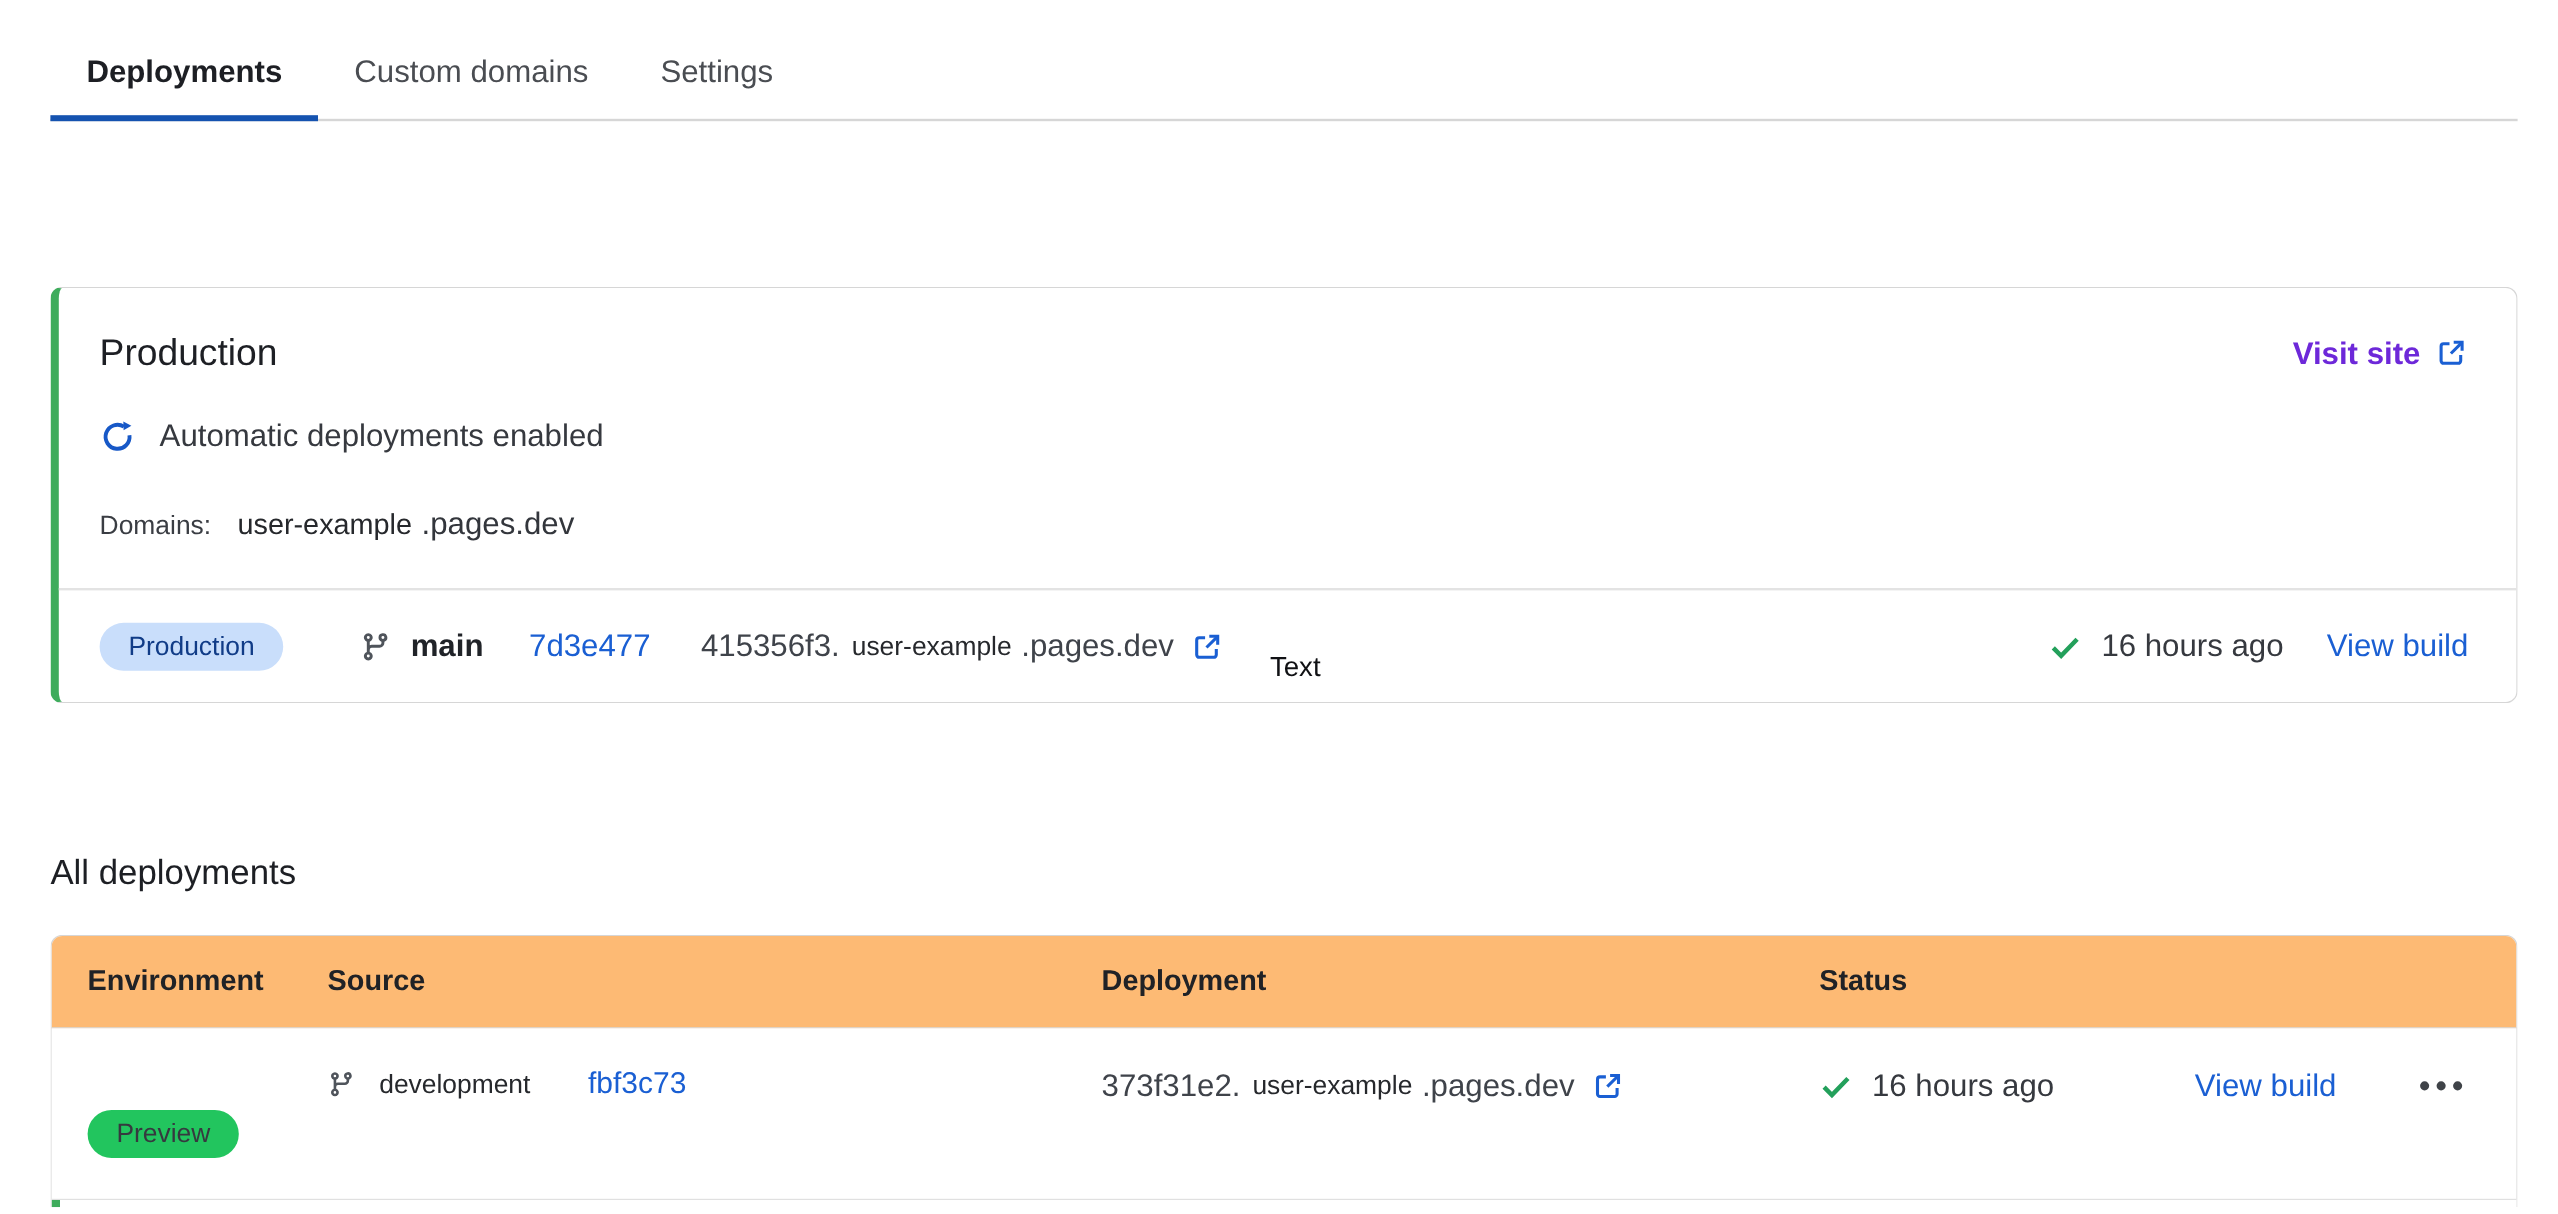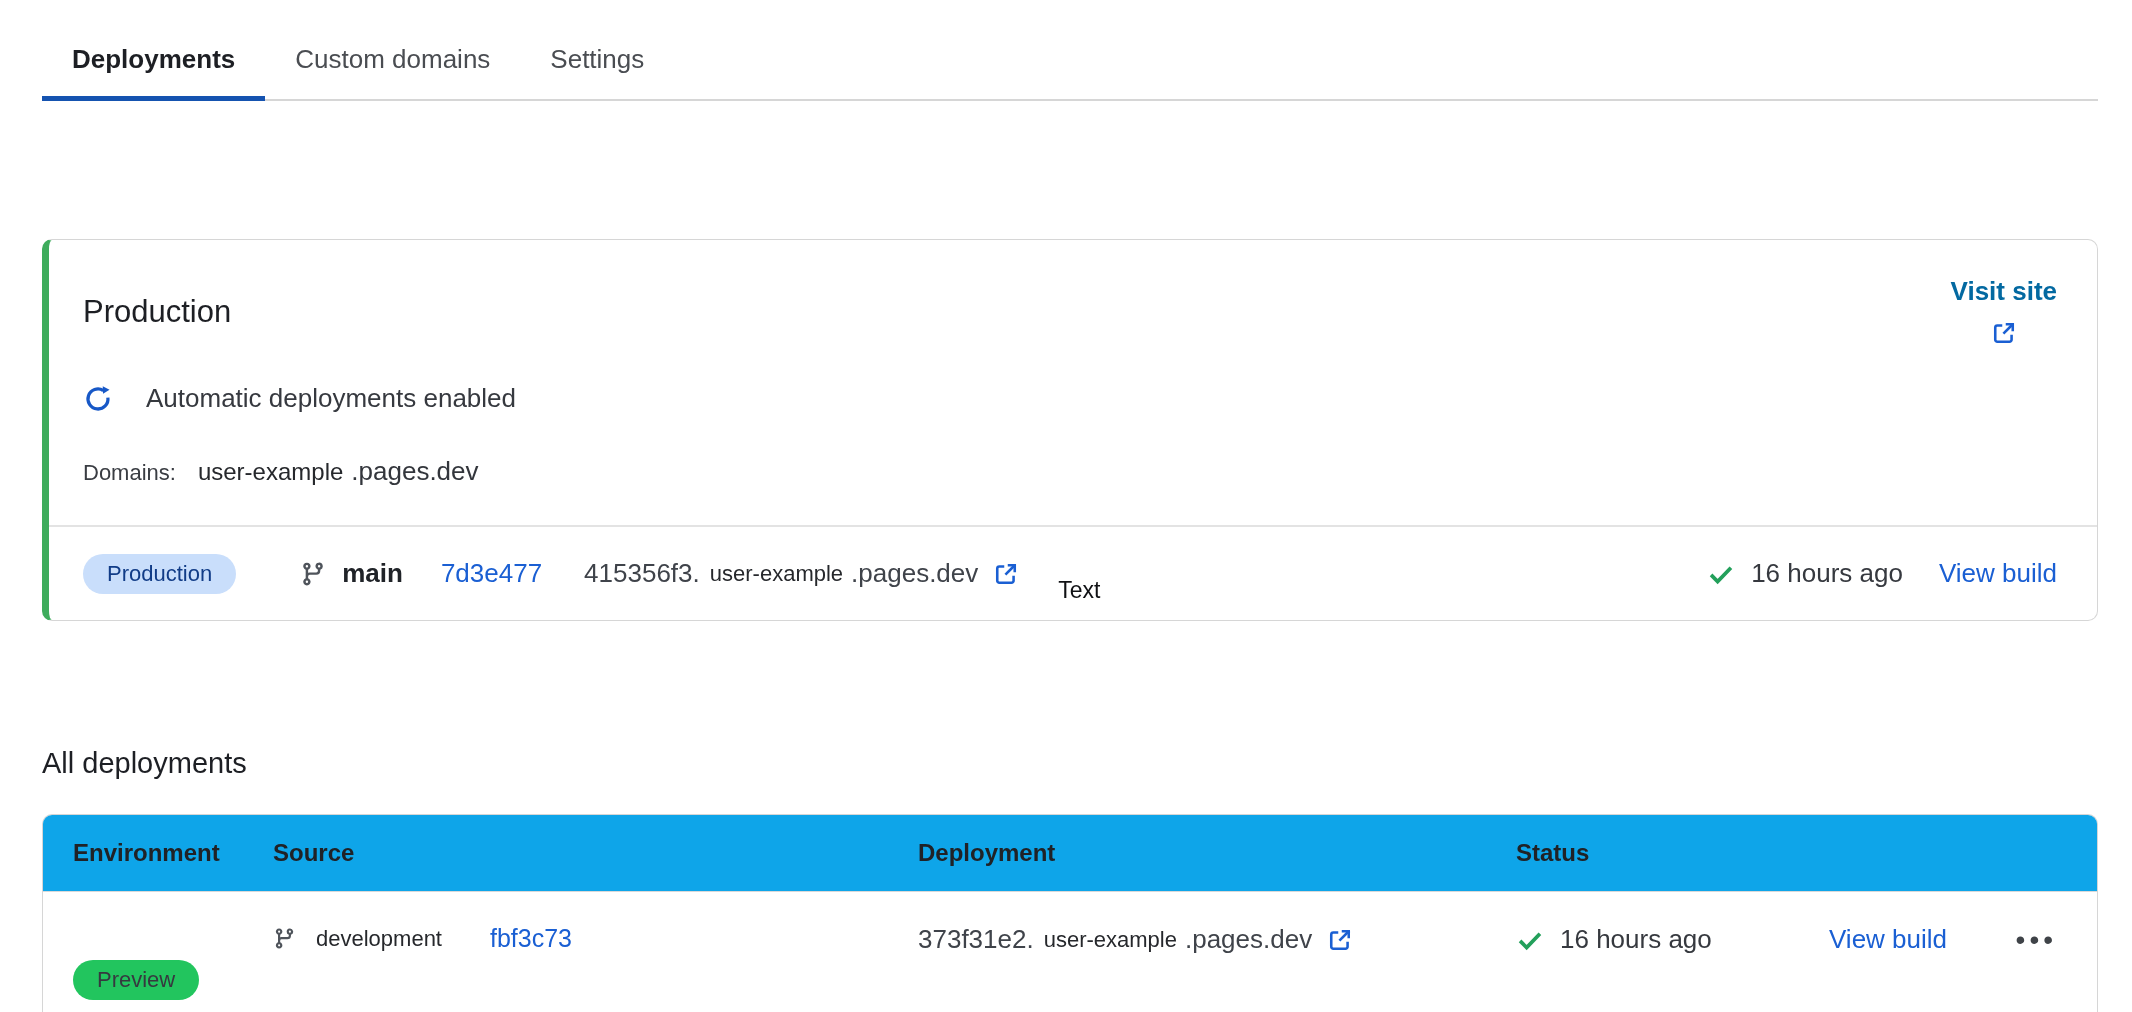--- a/index.html
+++ b/index.html
@@ -13,22 +13,22 @@
     margin-bottom:-2px; border-bottom:2px solid transparent; }
   .tab.active { color:#1d1f24; font-weight:700; border-bottom:5px solid #1553b0; padding-bottom:21px; }
 
   
   .card { margin-top:138px; width:2056px; border:1px solid #d6d6d6; border-left:7px solid #3eac5c;
     border-radius:10px; background:#fff; }
   .card-inner { padding:36px 40px 0 34px; }
   .card-head { display:flex; justify-content:space-between; align-items:center; }
   .card-title { font-size:31px; font-weight:500; color:#1d1f24; }
   .visit-site { display:flex; align-items:center; gap:12px; font-size:26px; font-weight:600;
-    color:#0369a1; cursor:pointer;flex-direction:column; }
-  .auto-row { display:flex; align-items:center; gap:33px; margin-top:36px;
+    color:#6d28d9; cursor:pointer; }
+  .auto-row { display:flex; align-items:center; gap:20px; margin-top:36px;
     font-size:26px; color:#36393f; }
   .domains-row { display:flex; align-items:baseline; margin-top:42px; }
   .domains-label { font-size:22px; font-weight:400; color:#3a3d43; }
   .domain-name { font-size:24px; color:#26282c; margin-left:22px; }
   .domain-suffix { font-size:26px; color:#33363c; margin-left:8px; }
 
   .prod-row { border-top:2px solid #e3e3e3; margin-top:38px; height:95px;
     display:flex; align-items:center; padding:0 40px 0 34px; }
   .badge { display:inline-block; border-radius:20px; font-size:22px; padding:7px 24px; white-space:nowrap; }
   .badge-production { background:#c9defb; color:#113c87; }
@@ -47,21 +47,21 @@
   .status-group { display:flex; align-items:center; margin-left:auto; }
   .check-icon { width:28px; height:28px; }
   .time-text { font-size:26px; color:#36393f; margin-left:16px; }
   .view-build { margin-left:36px; }
 
   
   .section-heading { margin-top:126px; font-size:29px; font-weight:500; color:#1d1f24; }
   .table { margin-top:34px; width:2056px; border:1px solid #d6d6d6; border-bottom:none;
     border-radius:10px 10px 0 0; overflow:hidden; }
   .thead { display:grid; grid-template-columns:200px 645px 598px 313px 1fr;
-    background:#0ea5e9; border-bottom:1px solid #d9d9d9; padding:24px 40px 24px 30px; }
+    background:#fdba74; border-bottom:1px solid #d9d9d9; padding:24px 40px 24px 30px; }
   .th { font-size:24px; font-weight:700; color:#202226; }
   .trow { display:grid; grid-template-columns:200px 645px 598px 313px 1fr;
     padding:32px 40px 34px 30px; border-bottom:1px solid #e0e0e0; align-items:start; background:#fff; }
   .source-top { display:flex; align-items:center; }
   .source-branch { font-size:22px; color:#26282c; margin-left:20px; }
   .source-commit { font-size:25px; margin-left:48px; }
   .source-sub { font-size:22px; color:#3f434a; margin-top:14px; }
   .cell-status { display:flex; align-items:center; }
   .cell-actions { display:flex; align-items:center; justify-content:space-between; }
   .more-btn { font-size:28px; letter-spacing:4px; color:#3f4348; cursor:pointer; line-height:1; }

